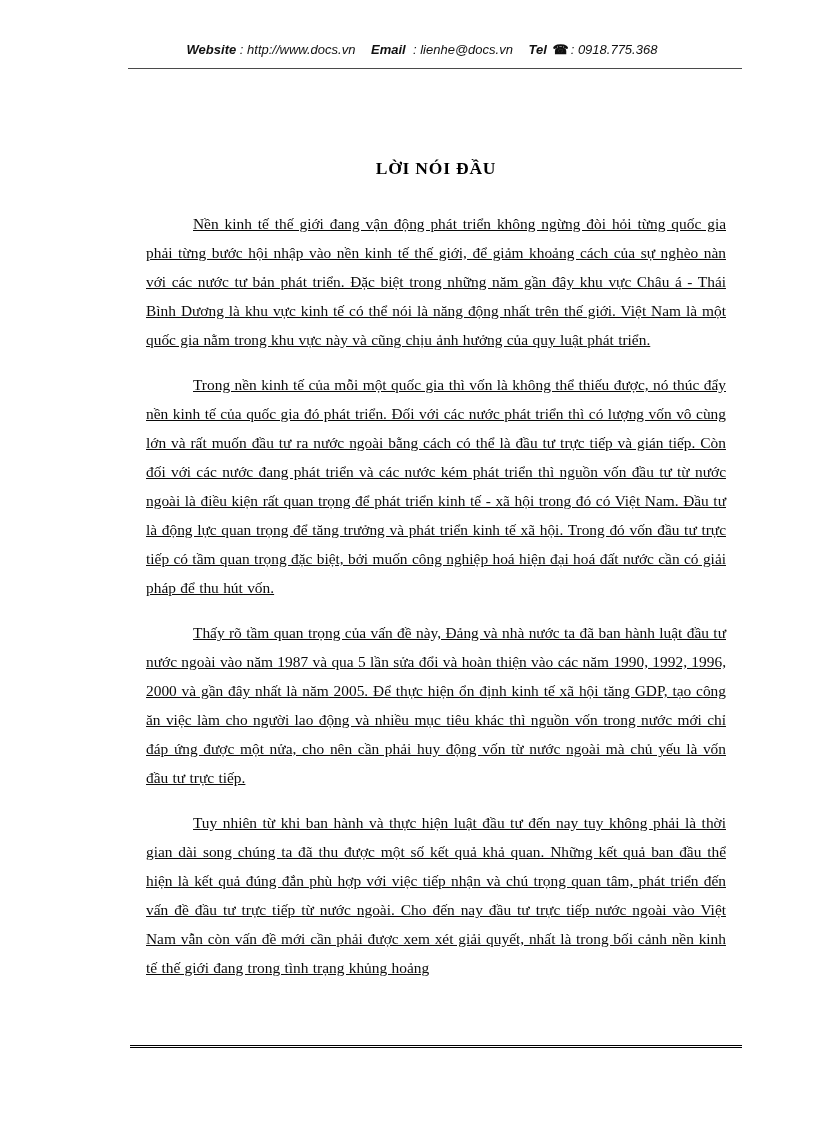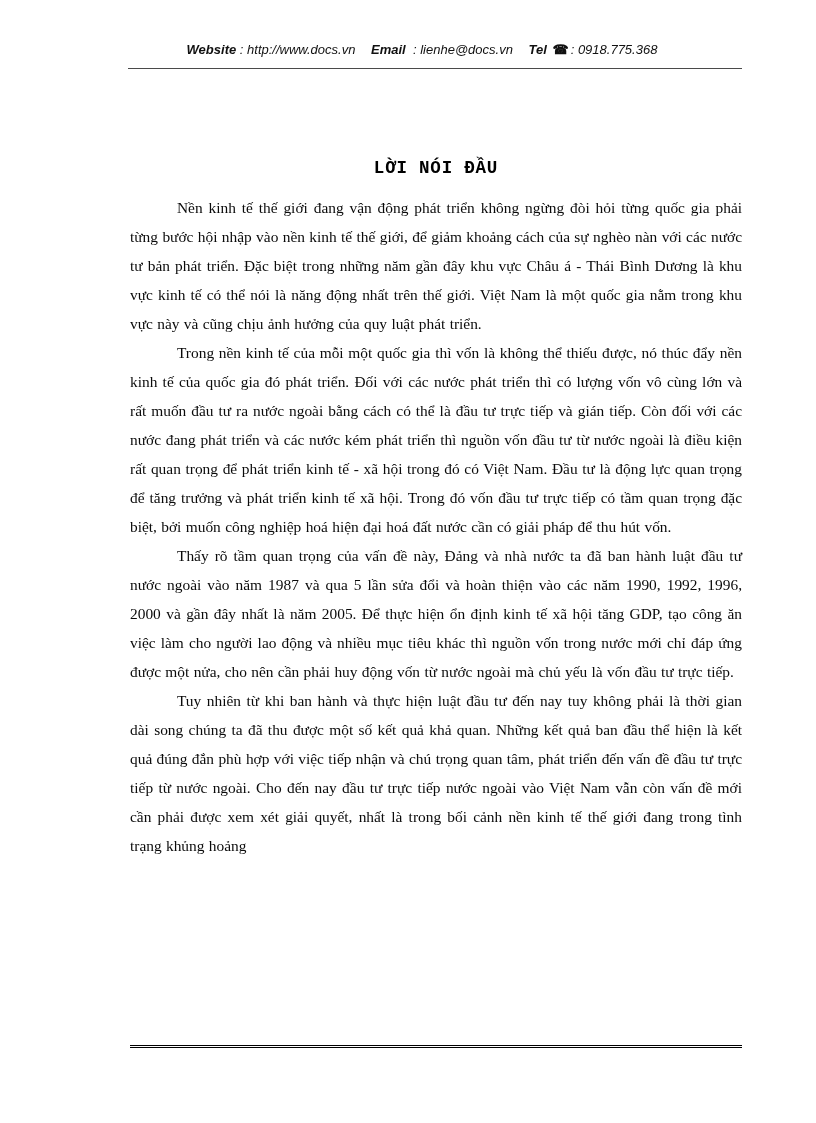--- a/index.html
+++ b/index.html
@@ -44,37 +44,37 @@
   .title {
     position: absolute;
     top: 158px;
     left: 130px;
     width: 612px;
     text-align: center;
     font-size: 17.5px;
     font-weight: bold;
     letter-spacing: 0.8px;
     color: #000;
-    font-family: Liberation Mono, monospace;
   }
   
   .body {
     position: absolute;
     top: 193px;
     left: 130px;
     width: 612px;
     font-size: 15.4px;
     line-height: 29px;
     text-align: justify;
     color: #0a0a0a;
   }
   .body p {
-    margin: 0;
+    margin: 16px;
     text-indent: 47px;
     word-spacing: 0.5px;
+    text-decoration: underline;
   }
   
   .footer-rule {
     position: absolute;
     top: 1045px;
     left: 130px;
     width: 612px;
     height: 3px;
     border-top: 1.5px solid #000;
     border-bottom: 1.5px solid #000;

